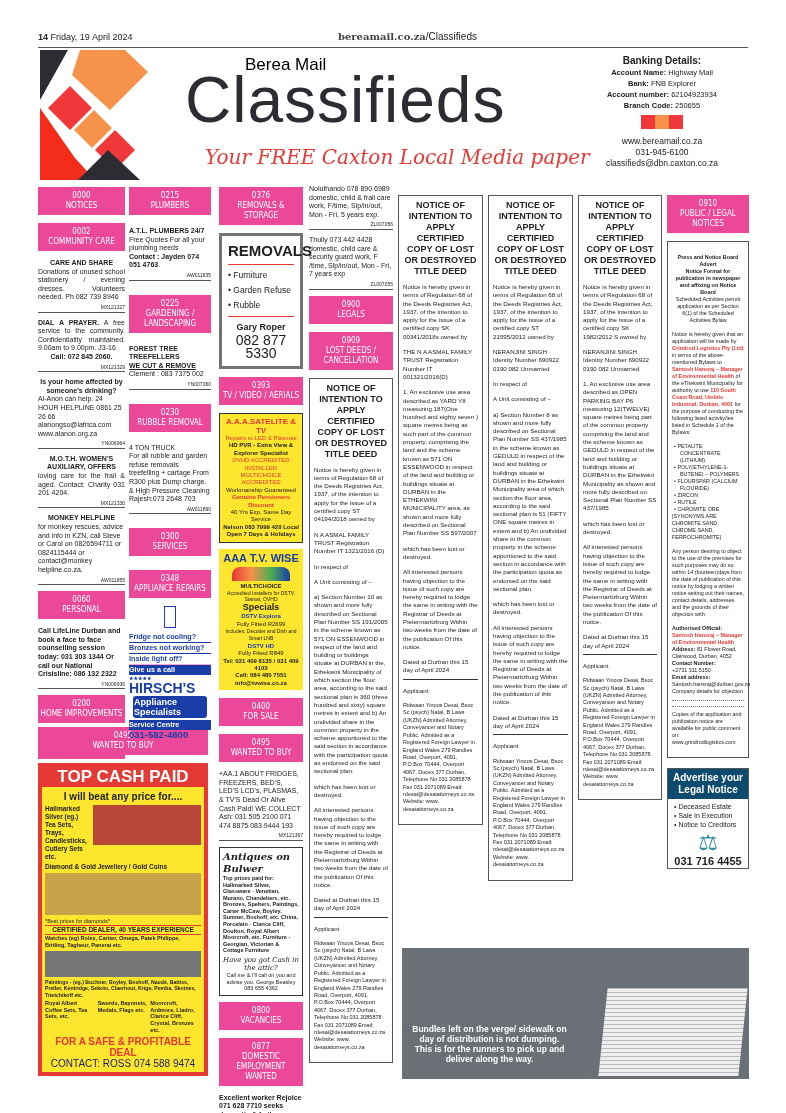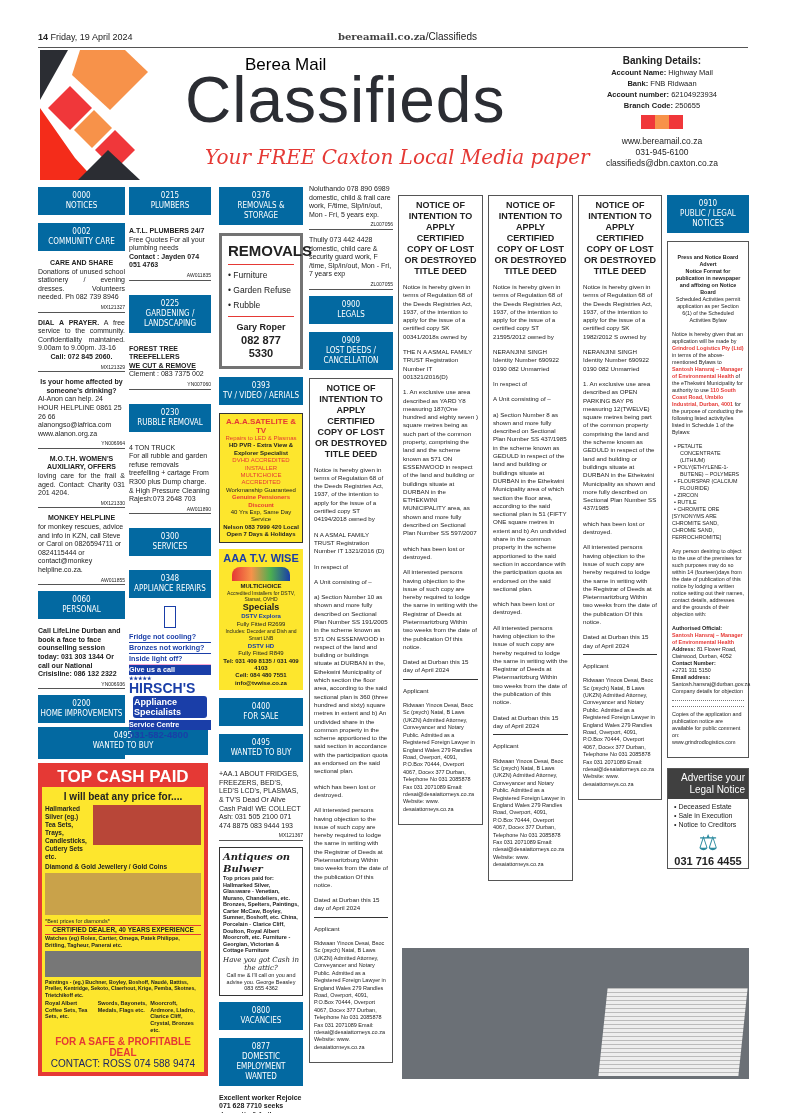--- a/index.html
+++ b/index.html
@@ -10,21 +10,21 @@
 .topbar2{left:338px;top:30px;width:410px;height:18px;border-bottom:1px solid #555;font-size:10px;padding-top:1px}
 .topbar2 .site{font-family:"DejaVu Serif",serif;font-weight:bold;color:#444}
 .logo{left:40px;top:50px;width:118px;height:130px;overflow:hidden}
 .hd-berea{left:245px;top:55px;font-size:17px;color:#000000}
 .hd-class{left:185px;top:68px;font-size:64px;letter-spacing:1px;color:#2b2d33;font-weight:normal;line-height:1}
 .hd-tag{left:205px;top:145px;font-family:"DejaVu Serif",serif;font-style:italic;font-size:20px;color:#e53935}
 .bank{left:582px;top:55px;width:160px;text-align:center;font-size:7.5px;line-height:11px}
 .bank h3{font-size:10px;margin-bottom:1px}
 .bank .sq{display:inline-block;width:14px;height:14px;margin:4px 0}
 .col{position:absolute;top:187px;font-size:7px;line-height:9px}
-.cat{background:#0369a1;color:#fff;text-align:center;font-family:"DejaVu Sans Condensed","DejaVu Sans",sans-serif;font-size:8px;line-height:10px;padding:4px 2px;margin-bottom:8px}
+.cat{background:#ec4899;color:#fff;text-align:center;font-family:"DejaVu Sans Condensed","DejaVu Sans",sans-serif;font-size:8px;line-height:10px;padding:4px 2px;margin-bottom:8px}
 .ad{font-size:7px;line-height:8.6px;margin-bottom:6px}
 .ad .c{text-align:center}
 .ref{text-align:right;font-size:5px;border-bottom:1px solid #555;margin:1px 0 6px}
 .j{text-align:justify}
 .legal{border:1px solid #555;padding:4px;font-size:6.2px;line-height:8.3px;margin-bottom:6px}
 .legal h4{text-align:center;font-size:9px;line-height:11px;margin-bottom:6px}
 .legal p{margin-bottom:7px}
 .redbox{border:3px solid #737373;padding:6px;text-align:center}
 .yellow{background:#fde62d;border:1px solid #ccc;padding:3px;text-align:center;font-size:6px;line-height:7.4px}
 .topcash{background:#e53935;padding:4px}
@@ -55,21 +55,21 @@
     <polygon points="38,130 68,100 100,130" fill="#2b2d33"></polygon>
   </svg>
 </div>
 <div class="abs hd-berea">Berea Mail</div>
 <div class="abs hd-class">Classifieds</div>
 <div class="abs hd-tag">Your FREE Caxton Local Media paper</div>
 
 <div class="abs bank">
   <h3>Banking Details:</h3>
   <div><b>Account Name:</b> <span>Highway Mail</span></div>
-  <div><b>Bank:</b> <span>FNB Ridwaan</span></div>
+  <div><b>Bank:</b> <span>FNB Explorer</span></div>
   <div><b>Account number:</b> <span>62104923934</span></div>
   <div><b>Branch Code:</b> <span>250655</span></div>
   <div><span class="sq" style="background:#f0373a"></span><span class="sq" style="background:#f7924a"></span><span class="sq" style="background:#f0373a"></span></div>
   <div style="font-size:8.5px;line-height:11px">
     <div>www.bereamail.co.za</div>
     <div>031-945-6100</div>
     <div>classifieds@dbn.caxton.co.za</div>
   </div>
 </div>
 
@@ -220,21 +220,21 @@
       <div>REMOVALS &amp; STORAGE</div>
     </div>
   <div class="redbox" style="margin-bottom:8px">
     <div style="font-size:15px;font-weight:bold;line-height:18px;border-bottom:1px solid #e53935;padding-bottom:4px">REMOVALS</div>
     <div style="text-align:left;font-size:8.5px;line-height:15px;padding:3px 0;border-bottom:1px solid #e53935">
       <div>• <span>Furniture</span></div>
       <div>• <span>Garden Refuse</span></div>
       <div>• <span>Rubble</span></div>
     </div>
     <div style="font-size:9px;font-weight:bold;line-height:14px;margin-top:3px">Gary Roper</div>
-    <div style="font-size:11px;font-weight:bold;line-height:13px">082 877 5330</div>
+    <div style="font-size:14px;font-weight:normal;line-height:13px">082 877 5330</div>
   </div>
   <div class="cat">
       <div>0393</div>
       <div>TV / VIDEO / AERIALS</div>
     </div>
   <div class="yellow" style="border:1px solid #333;margin-bottom:6px">
     <div style="color:#e53935;font-weight:bold;font-size:8px;line-height:9px">A.A.A.SATELITE &amp; TV</div>
     <div style="color:#e53935">Repairs to LED &amp; Plasmas</div>
     <b>HD PVR - Extra View &amp; Explorer Specialist</b>
     <div style="color:#e53935">DVHD ACCREDITED INSTALLER</div>
@@ -404,26 +404,27 @@
     <div><b>Address:</b> <span>81 Flower Road, Clairwood, Durban, 4052</span></div>
     <div><b>Contact Number:</b></div>
     <div>+2731 311 5150</div>
     <div><b>Email address:</b> <span>Santosh.hansraj@durban.gov.za</span></div>
     <div>Company details for objection</div>
     <div style="border-bottom:1px dotted #777;margin:5px 0"></div>
     <div style="border-bottom:1px dotted #777;margin:2px 0 4px"></div>
     <p>Copies of the application and publication notice are available for public comment on: www.grindrodlogistics.com</p>
   </div>
   <div style="border:1px solid #555;margin-top:10px">
-    <div style="background:#404040;color:#fff;font-weight:normal;text-align:right;font-size:10px;line-height:12px;padding:3px">Advertise your Legal Notice</div>
+    <div style="background:#0c4a6e;color:#fff;font-weight:bold;text-align:center;font-size:10px;line-height:12px;padding:3px">Advertise your Legal Notice</div>
     <div style="font-size:7px;line-height:9px;padding:3px 6px">
       <div>• <span>Deceased Estate</span></div>
       <div>• <span>Sale in Execution</span></div>
       <div>• <span>Notice to Creditors</span></div>
     </div>
     <div style="text-align:center;font-size:22px;line-height:22px;color:#2e8ca0">⚖</div>
     <div style="text-align:center;font-weight:bold;font-size:11px;line-height:14px">031 716 4455</div>
   </div>
 </div>
 
 <div class="abs dump">
+  <div style="position:absolute;left:10px;top:76px;width:155px;text-align:center;font-weight:bold;font-size:8.5px;line-height:10px">Bundles left on the verge/ sidewalk on day of distribution is not dumping. This is for the runners to pick up and deliver along the way.</div>
   <div style="position:absolute;right:6px;top:40px;width:140px;height:88px;background:repeating-linear-gradient(0deg,#eee 0 3px,#bbb 3px 4px);transform:skewX(-6deg)"></div>
 </div>
 
 </body></html>

